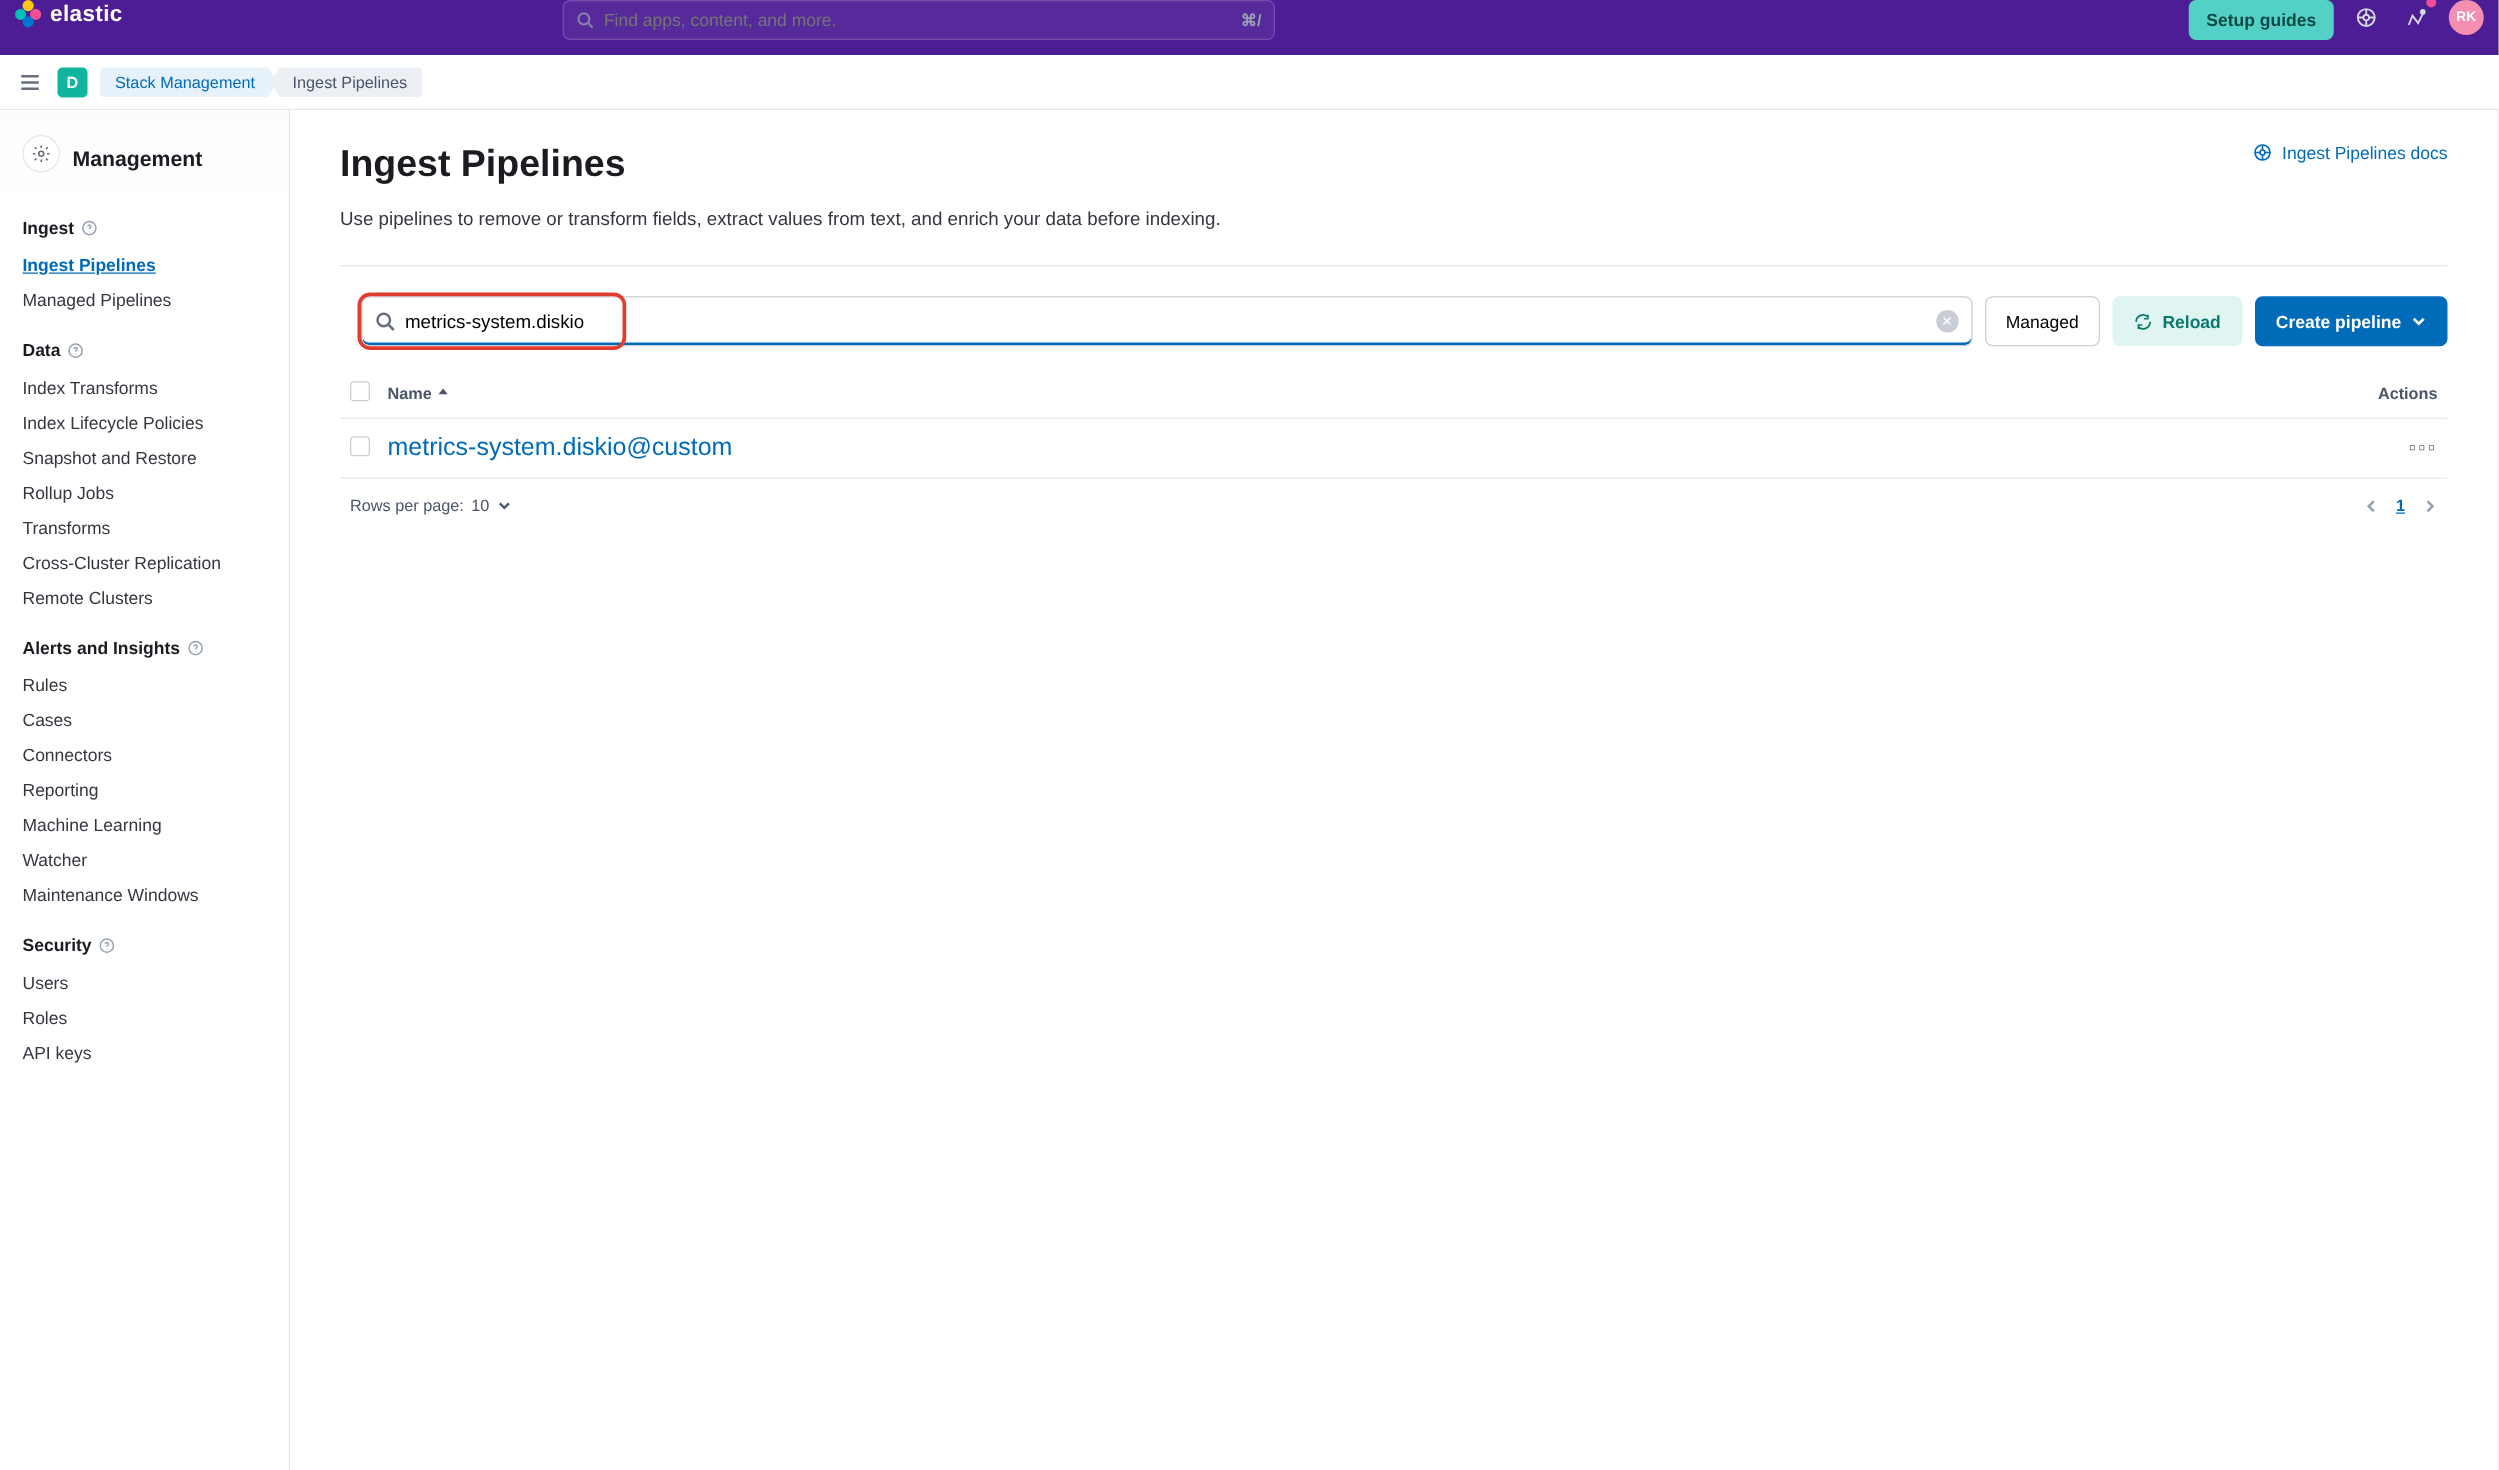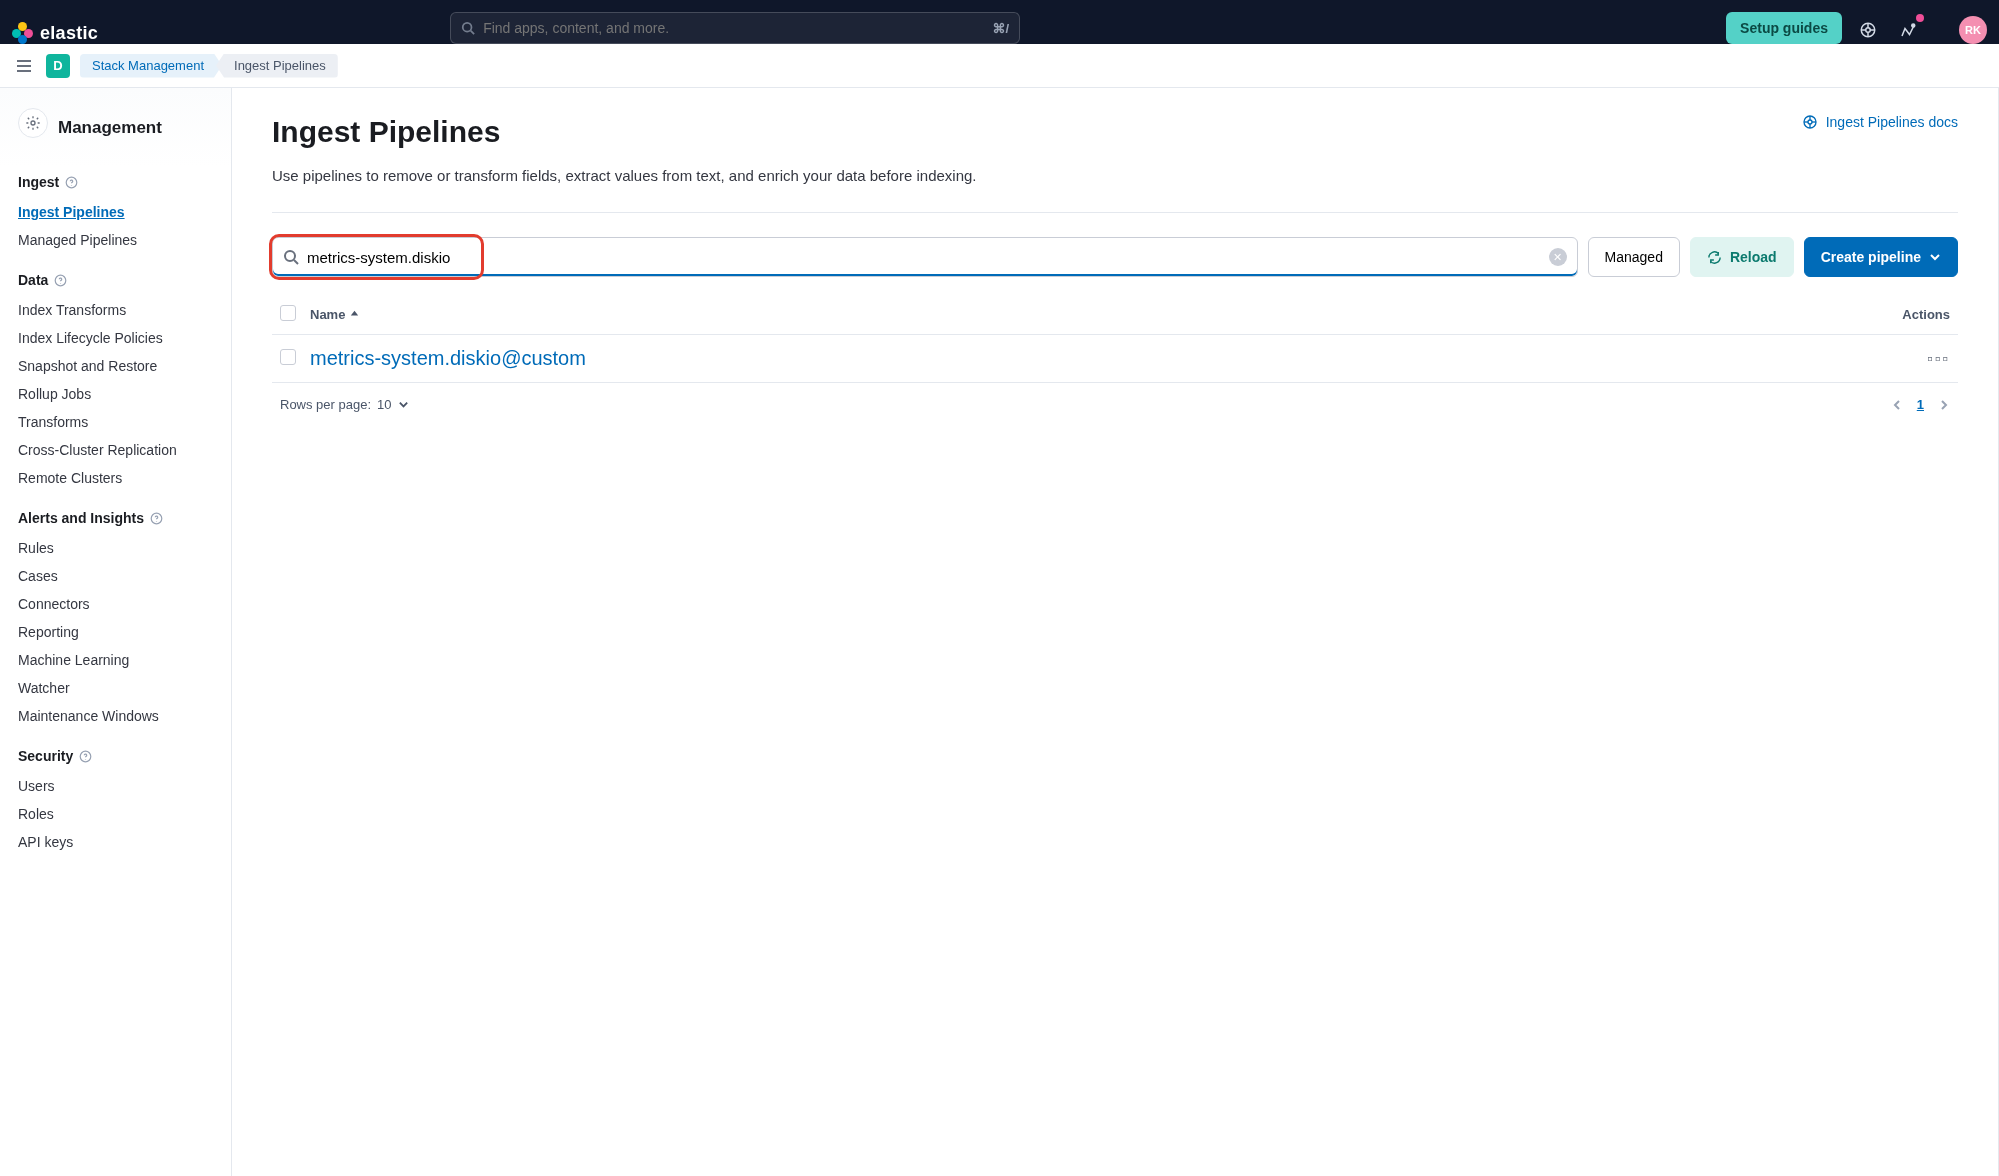--- a/index.html
+++ b/index.html
@@ -1,23 +1,23 @@
 <!DOCTYPE html>
 <html><head>
 <meta charset="utf-8">
 <style>
 * { box-sizing: border-box; margin: 0; padding: 0; }
 body { font-family: -apple-system, BlinkMacSystemFont, "Segoe UI", Helvetica, Arial, sans-serif; font-size: 14px; color: #1a1c21; background: #fff; }
 
 
 .top-header {
-  background: #0f172a;
+  background: #4c1d95;
   height: 44px;
   display: flex;
-  align-items: flex-end;
+  align-items: flex-start;
   padding: 0 12px;
   gap: 12px;
 }
 .logo-wrap { display: flex; align-items: center; gap: 6px; }
 .logo-cluster { width: 22px; height: 22px; position: relative; }
 .logo-dot { position: absolute; border-radius: 50%; }
 .logo-dot.yellow { width: 9px; height: 9px; background: #fec514; top: 0; left: 6px; }
 .logo-dot.teal { width: 9px; height: 9px; background: #00bfb3; top: 7px; left: 0; }
 .logo-dot.pink { width: 9px; height: 9px; background: #f04e98; top: 7px; left: 12px; }
 .logo-dot.blue { width: 9px; height: 9px; background: #0077cc; top: 13px; left: 6px; }
@@ -65,21 +65,21 @@
   color: #d3dae6; cursor: pointer; position: relative;
 }
 .header-ico-btn .dot-badge {
   position: absolute; top: -2px; right: -2px;
   width: 8px; height: 8px; background: #f04e98; border-radius: 50%;
 }
 .avatar {
   width: 28px; height: 28px; border-radius: 50%;
   background: #f48fb1; color: #fff;
   display: flex; align-items: center; justify-content: center;
-  font-size: 11px; font-weight: 700; margin-left: 25px;
+  font-size: 11px; font-weight: 700;
 }
 
 
 .sub-header {
   height: 44px;
   border-bottom: 1px solid #e4e8ee;
   display: flex;
   align-items: center;
   padding: 0 12px;
   gap: 10px;
@@ -155,20 +155,21 @@
 
 .toolbar { display:flex; gap:10px; align-items:center; }
 .search-wrap {
   flex:1; position: relative;
   height: 40px;
   border: 1px solid #c9cdd6;
   border-radius: 6px;
   display:flex; align-items:center;
   padding: 0 10px;
   box-shadow: inset 0 -2px 0 #006bb8;
+  margin-left: 17px;
 }
 .search-wrap .ico { color:#69707d; margin-right:8px; }
 .search-wrap input { flex:1; border:none; outline:none; font-size:15px; }
 .search-wrap .clear { width:18px; height:18px; border-radius:50%; background:#c9cdd6; color:#fff; display:flex; align-items:center; justify-content:center; font-size:11px; cursor:pointer; }
 .highlight-box {
   position:absolute; left:-4px; top:-4px; bottom:-4px; width:215px;
   border: 3px solid #e23c2e; border-radius: 10px; pointer-events:none;
 }
 .btn {
   height:40px; padding:0 16px; border-radius:6px; font-size:14px; font-weight:500;

